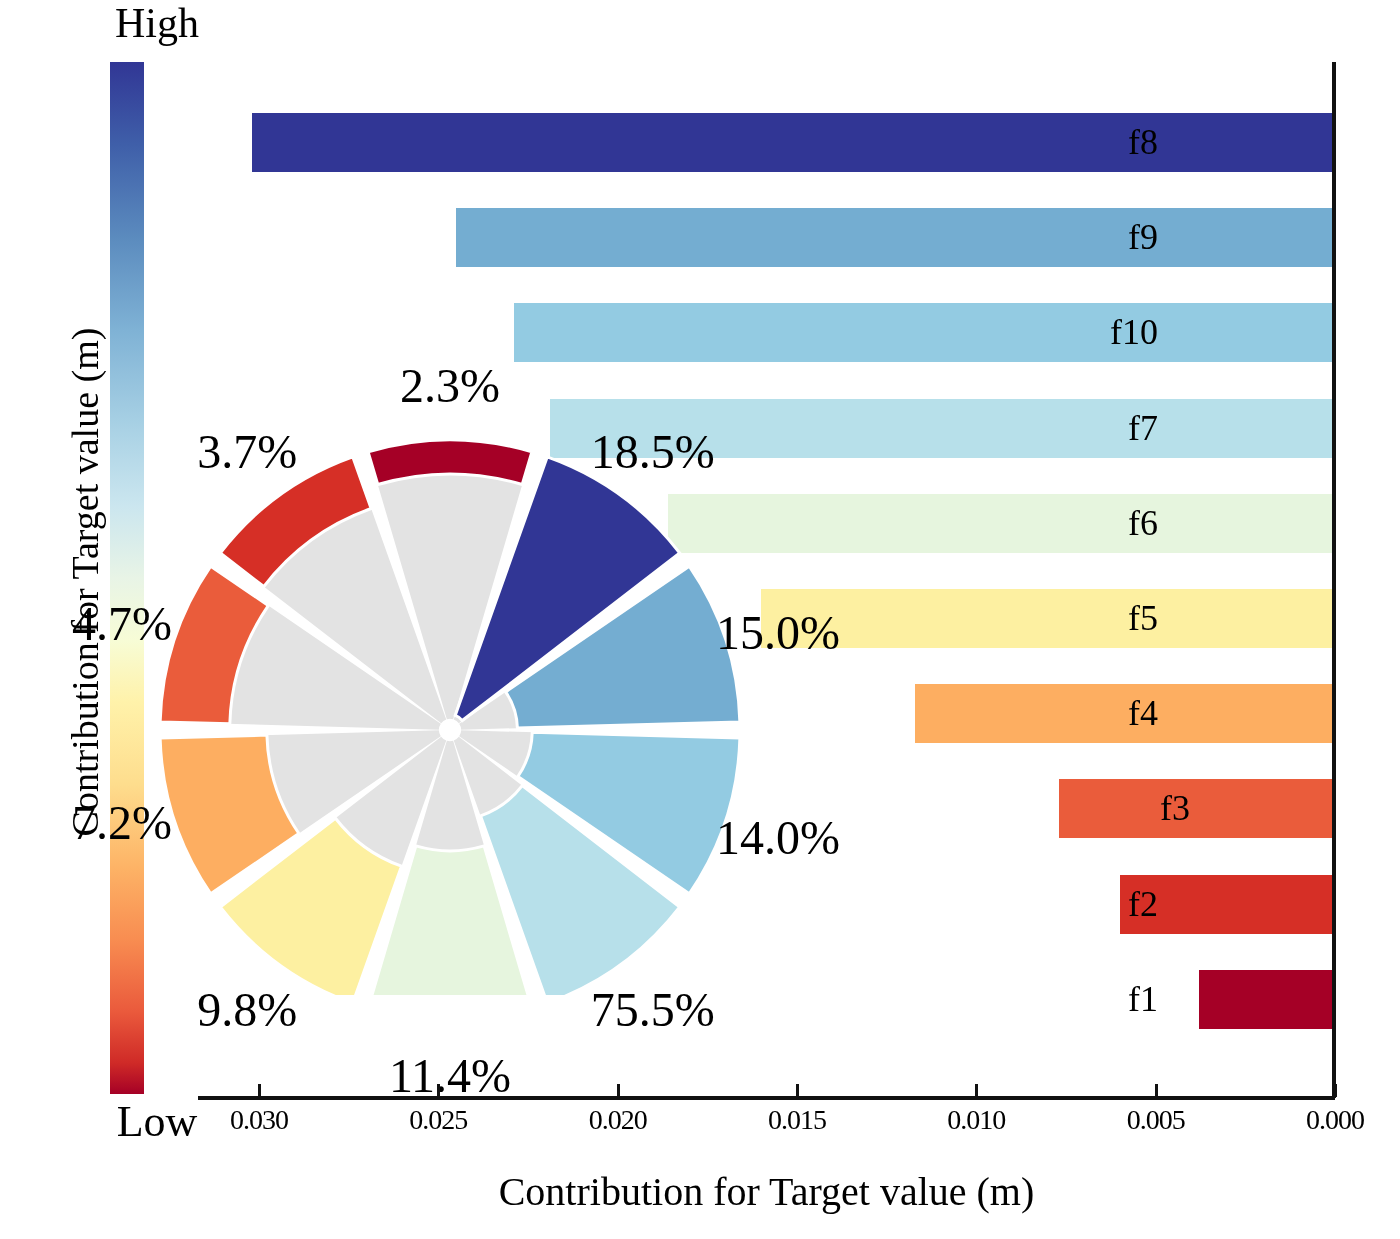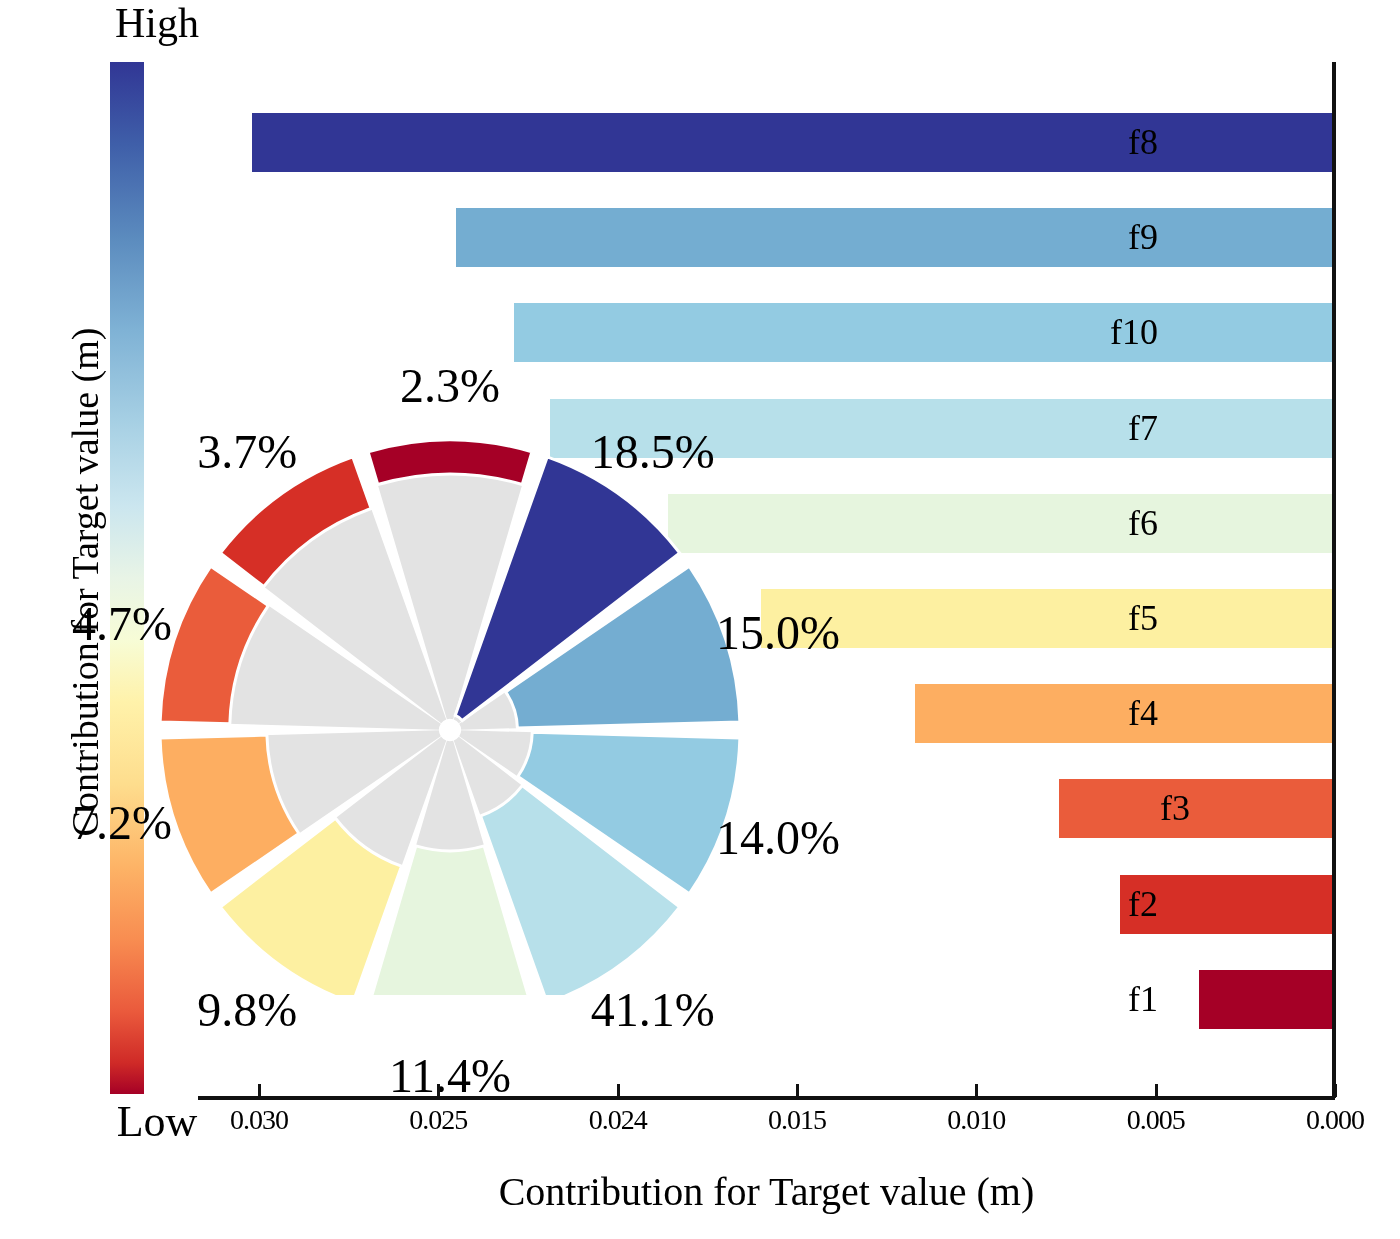--- a/index.html
+++ b/index.html
@@ -96,38 +96,38 @@
       <path d="M 90.71708549929443 538.8404309932321 A 290 290 0 0 1 40.113066638297255 383.097275229835 L 146.9038467121219 380.11433864749654 A 183.16756756756757 183.16756756756757 0 0 0 178.86596755319835 478.4836317732835 Z" fill="#fdae61" stroke="#ffffff" stroke-width="3"></path>
       <path d="M 40.113066638297255 366.90272477016515 A 290 290 0 0 1 90.71708549929446 211.15956900676795 L 148.25871684003732 250.55914627534548 A 220.26216216216213 220.26216216216213 0 0 0 109.82371474204393 368.8499194836361 Z" fill="#ea5c3b" stroke="#ffffff" stroke-width="3"></path>
       <path d="M 100.23600342699467 198.05790246863242 A 290 290 0 0 1 232.719044772426 101.80333869168396 L 251.135335951715 153.52229284970656 A 235.1 235.1 0 0 0 143.73270484719464 231.55487196681202 Z" fill="#d62f26" stroke="#ffffff" stroke-width="3"></path>
       <path d="M 248.12097751556578 96.79894738338334 A 290 290 0 0 1 411.87902248443413 96.79894738338328 L 402.2435479559071 129.53748131991654 A 255.872972972973 255.872972972973 0 0 0 257.75645204409284 129.53748131991657 Z" fill="#a50026" stroke="#ffffff" stroke-width="3"></path>
       <circle cx="330" cy="375" r="4" fill="#ffffff"></circle>
     </svg>
   <div id="rose-labels">
       <div class="pctlabel" style="left: 652.786px; top: 450.889px;">18.5%</div>
       <div class="pctlabel" style="left: 778.114px; top: 632px;">15.0%</div>
       <div class="pctlabel" style="left: 778.114px; top: 836.611px;">14.0%</div>
-      <div class="pctlabel" style="left: 652.786px; top: 1009.11px;">41.1%</div>
+      <div class="pctlabel" style="left: 652.786px; top: 1009.11px;">75.5%</div>
       <div class="pctlabel" style="left: 450px; top: 1075px;">11.4%</div>
       <div class="pctlabel" style="left: 247.214px; top: 1009.11px;">9.8%</div>
       <div class="pctlabel" style="left: 121.886px; top: 822px; text-align: center;">7.2%</div>
       <div class="pctlabel" style="left: 121.886px; top: 623.389px;">4.7%</div>
       <div class="pctlabel" style="left: 247.214px; top: 450.889px;">3.7%</div>
       <div class="pctlabel" style="left: 450px; top: 385px;">2.3%</div>
     </div>
 
   <div id="xaxis-line"></div>
   <div id="yspine-right"></div>
   <div id="xticks">
       <div class="xtick" style="left: 258px;"></div>
       <div class="xtlabel" style="left: 259px;">0.030</div>
       <div class="xtick" style="left: 437.333px;"></div>
       <div class="xtlabel" style="left: 438.333px;">0.025</div>
       <div class="xtick" style="left: 616.667px;"></div>
-      <div class="xtlabel" style="left: 617.667px;">0.024</div>
+      <div class="xtlabel" style="left: 617.667px;">0.020</div>
       <div class="xtick" style="left: 796px;"></div>
       <div class="xtlabel" style="left: 797px;">0.015</div>
       <div class="xtick" style="left: 975.333px;"></div>
       <div class="xtlabel" style="left: 976.333px;">0.010</div>
       <div class="xtick" style="left: 1154.67px;"></div>
       <div class="xtlabel" style="left: 1155.67px;">0.005</div>
       <div class="xtick" style="left: 1334px;"></div>
       <div class="xtlabel" style="left: 1335px;">0.000</div>
     </div>
   <div id="xaxis-title">Contribution for Target value (m)</div>

